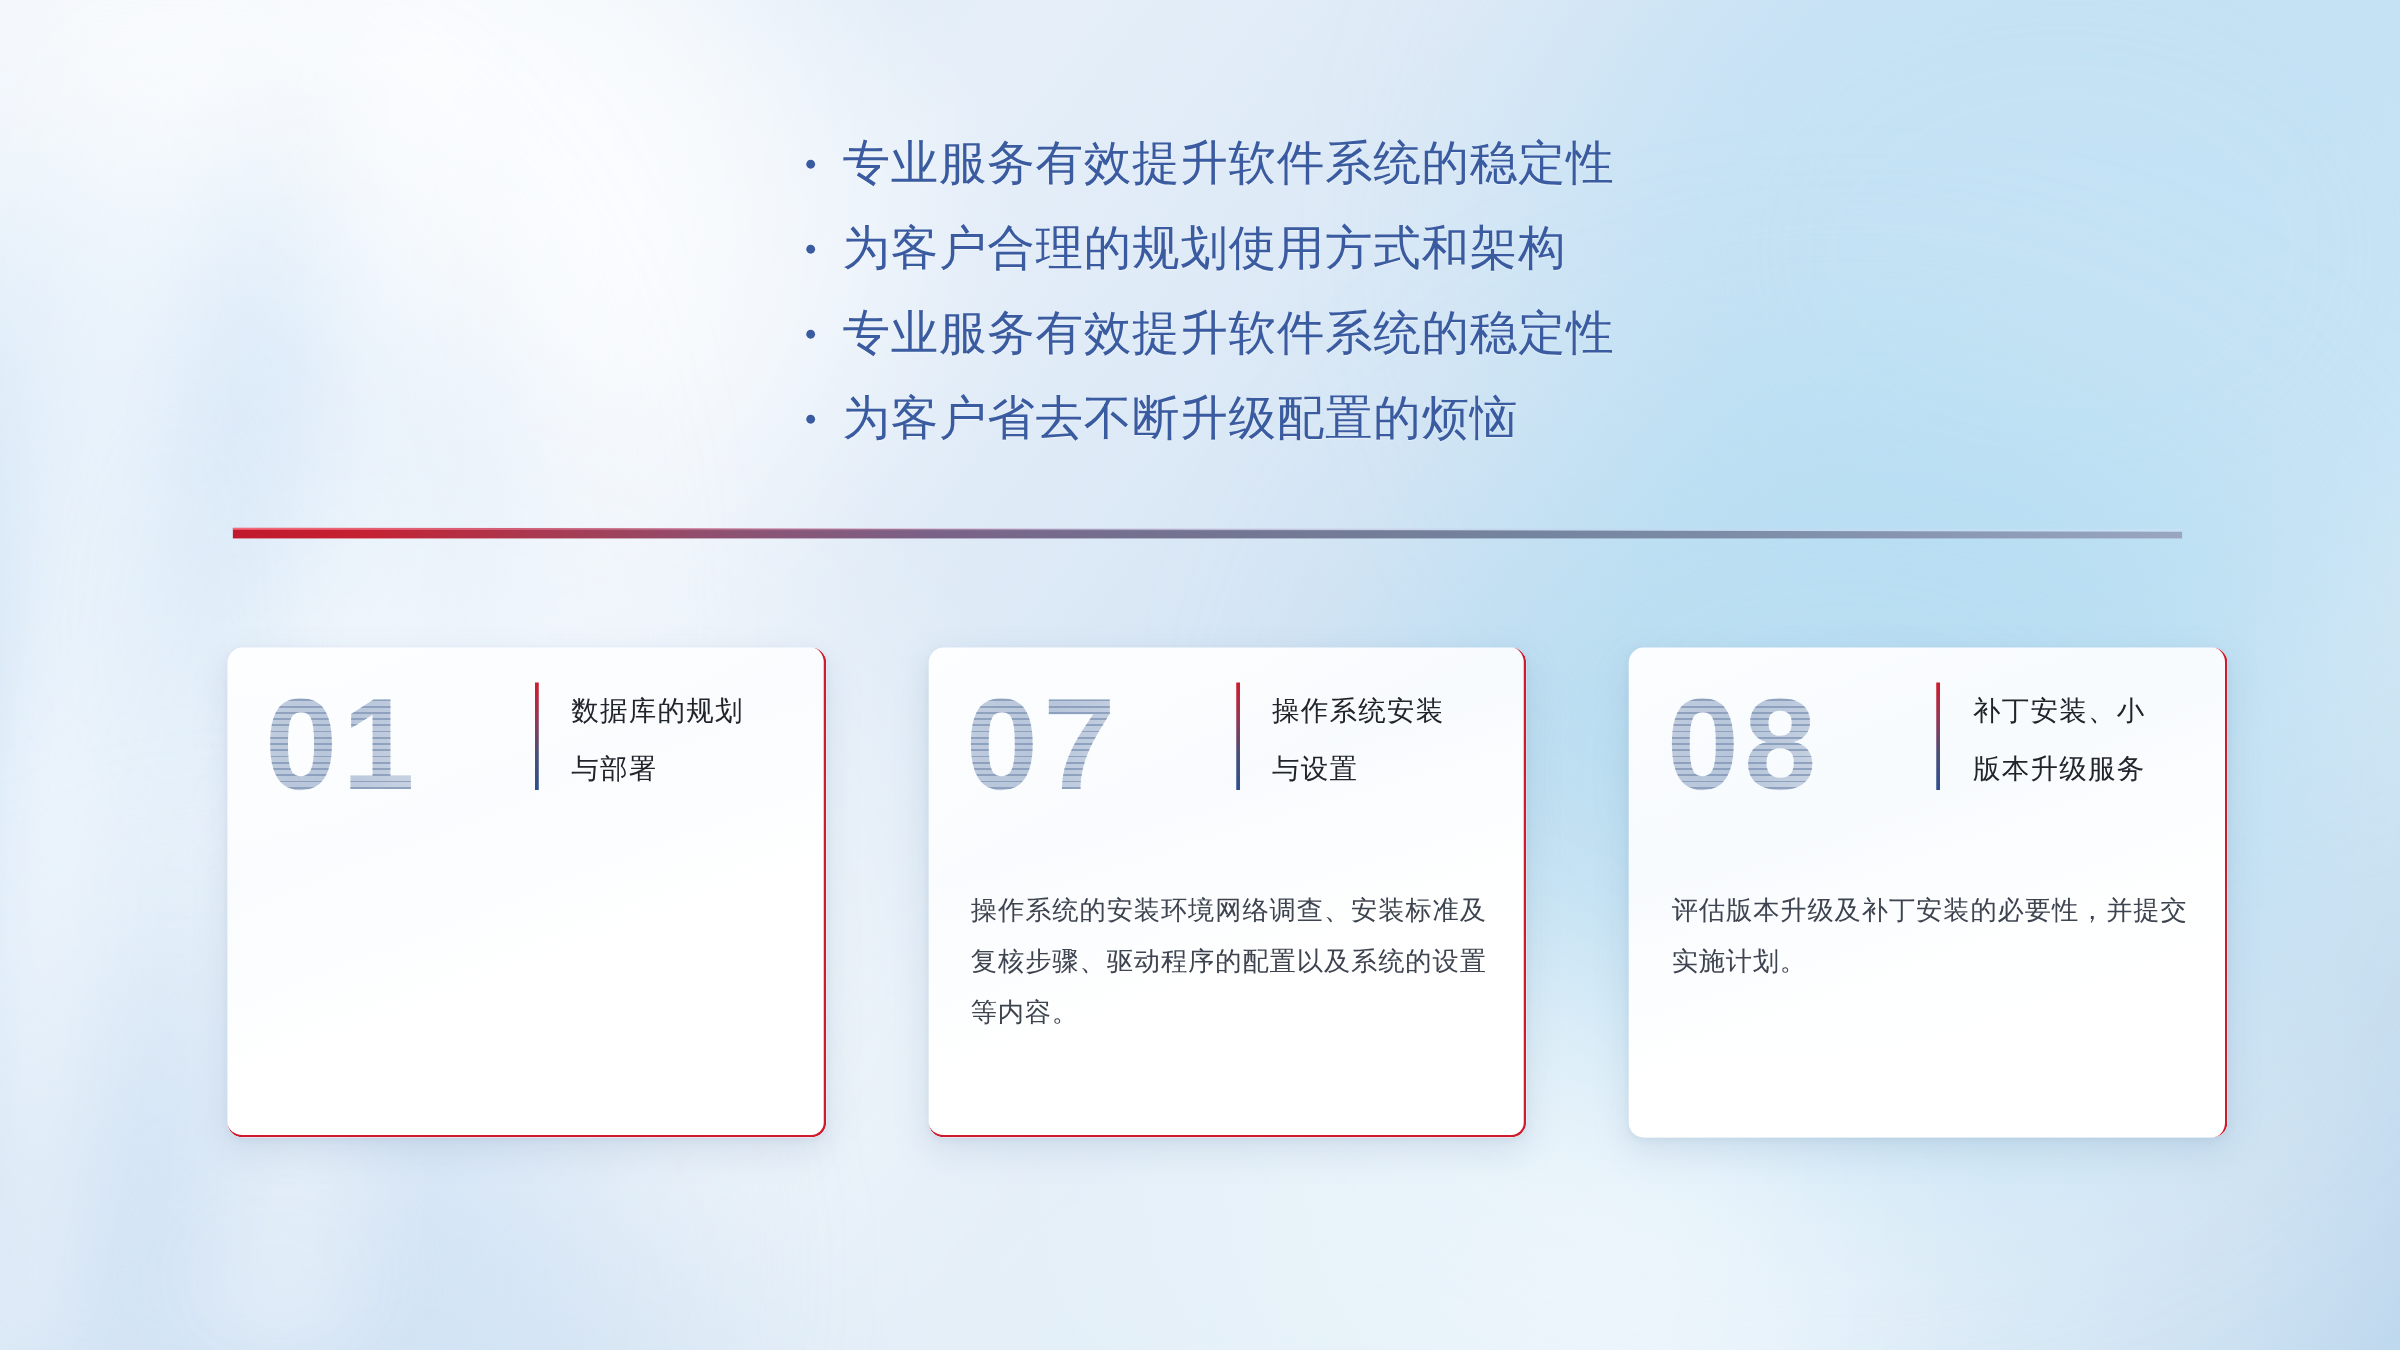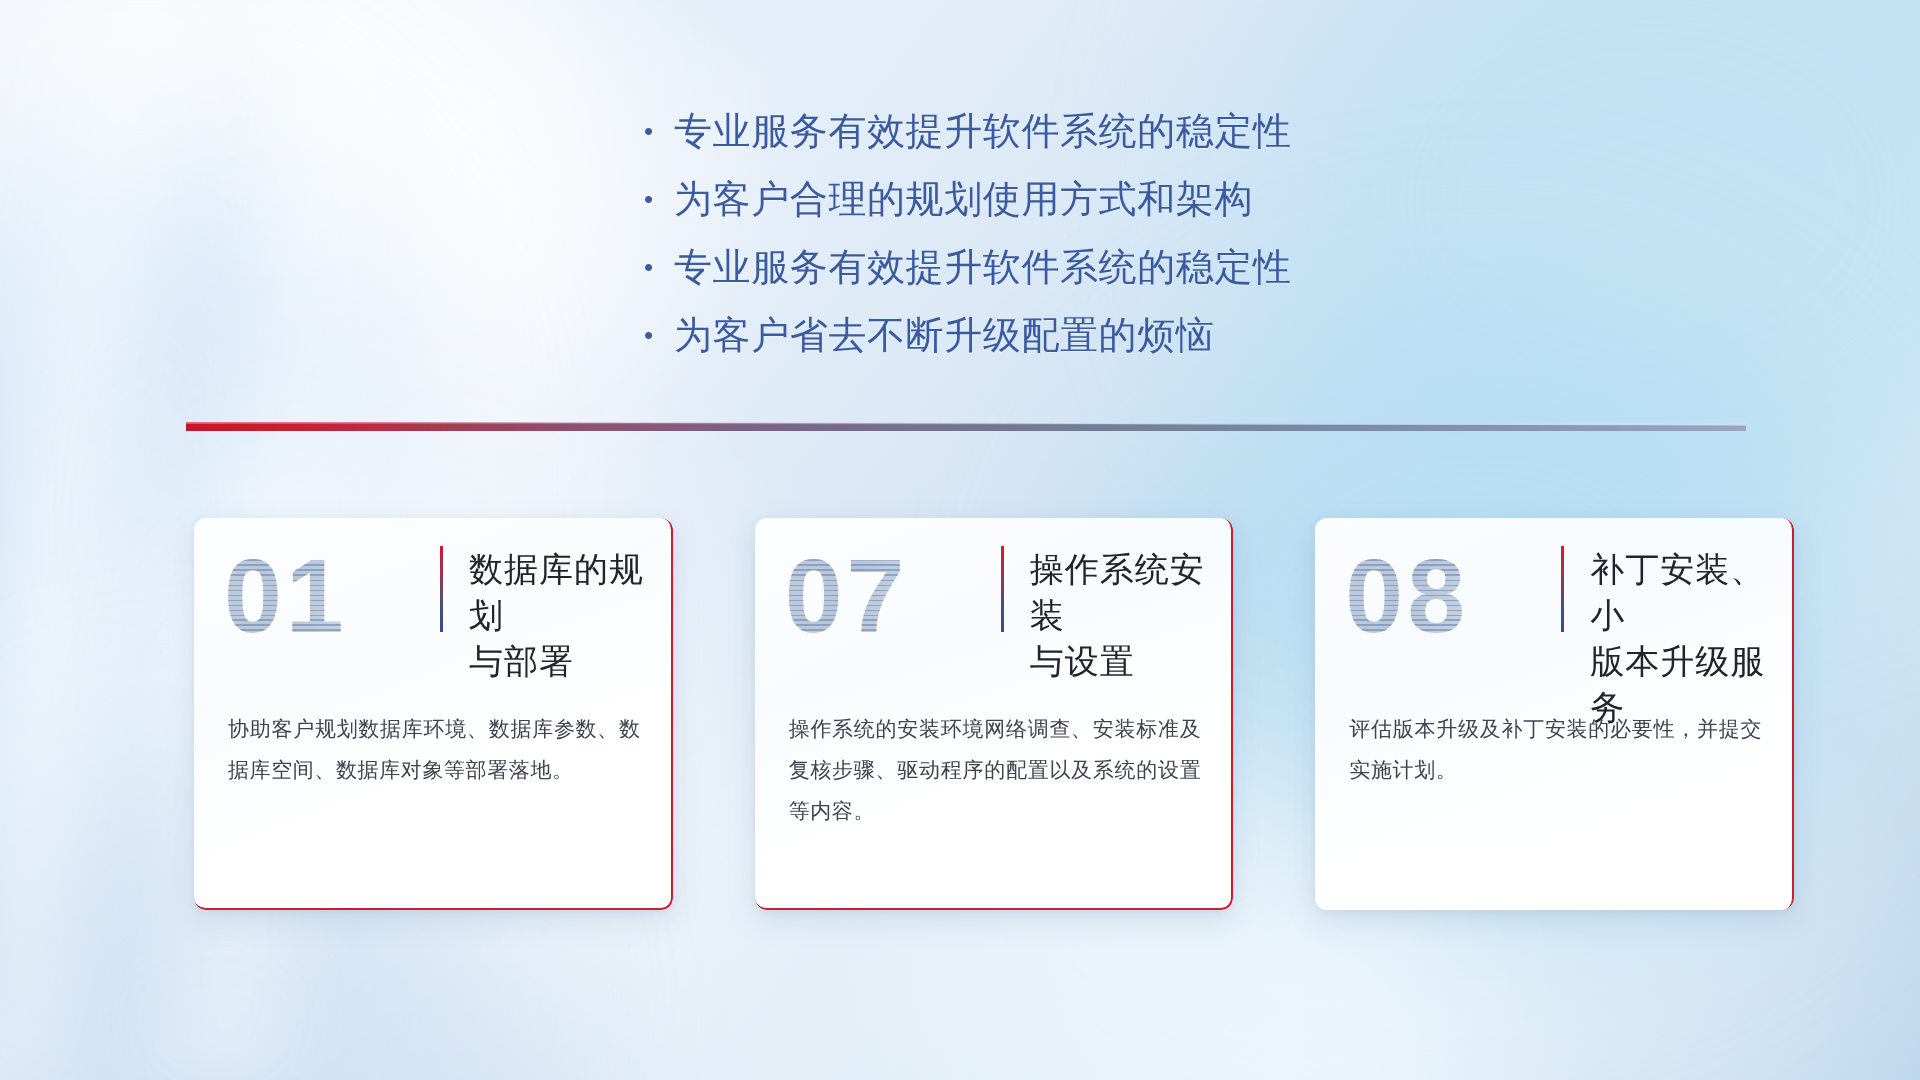--- a/index.html
+++ b/index.html
@@ -131,21 +131,21 @@
       rgba(220,120,150,0.55) 18%,
       rgba(190,170,210,0.35) 44%,
       rgba(200,210,235,0.35) 72%,
       rgba(215,225,245,0.45) 100%);
     clip-path: polygon(0 0, 100% 40%, 100% 100%, 0 60%);
   }
 
   
   .cards {
     position: absolute;
-    left: 194px;
+    left: 182px;
     top: 518px;
     width: 1600px;
     height: 410px;
     display: flex;
     gap: 82px;
   }
   .card {
     position: relative;
     width: 494px;
     height: 392px;
@@ -216,21 +216,21 @@
   }
   .title-bar {
     flex: 0 0 auto;
     width: 3px;
     height: 86px;
     margin-right: 26px;
     background: linear-gradient(180deg, #cf1b2e 0%, #9a3553 32%, #4a4f78 66%, #2d4f8f 100%);
   }
   .card-title {
     color: #20242b;
-    font-size: 34px;
+    font-size: 22px;
     line-height: 46px;
     font-weight: 500;
     letter-spacing: 1px;
     white-space: pre-line;
   }
 
   .card-body {
     position: absolute;
     left: 34px;
     right: 32px;
@@ -290,21 +290,20 @@
     <div class="card">
       <div class="card-accent"></div>
       <div class="card-head">
         <div class="card-number">01</div>
         <div class="card-title-group">
           <div class="title-bar"></div>
           <div class="card-title">数据库的规划
 与部署</div>
         </div>
       </div>
-      <div class="card-body">协助客户规划数据库环境、数据库参数、数据库空间、数据库对象等部署落地。</div>
     </div>
 
     <div class="card">
       <div class="card-accent"></div>
       <div class="card-head">
         <div class="card-number">07</div>
         <div class="card-title-group">
           <div class="title-bar"></div>
           <div class="card-title">操作系统安装
 与设置</div>

